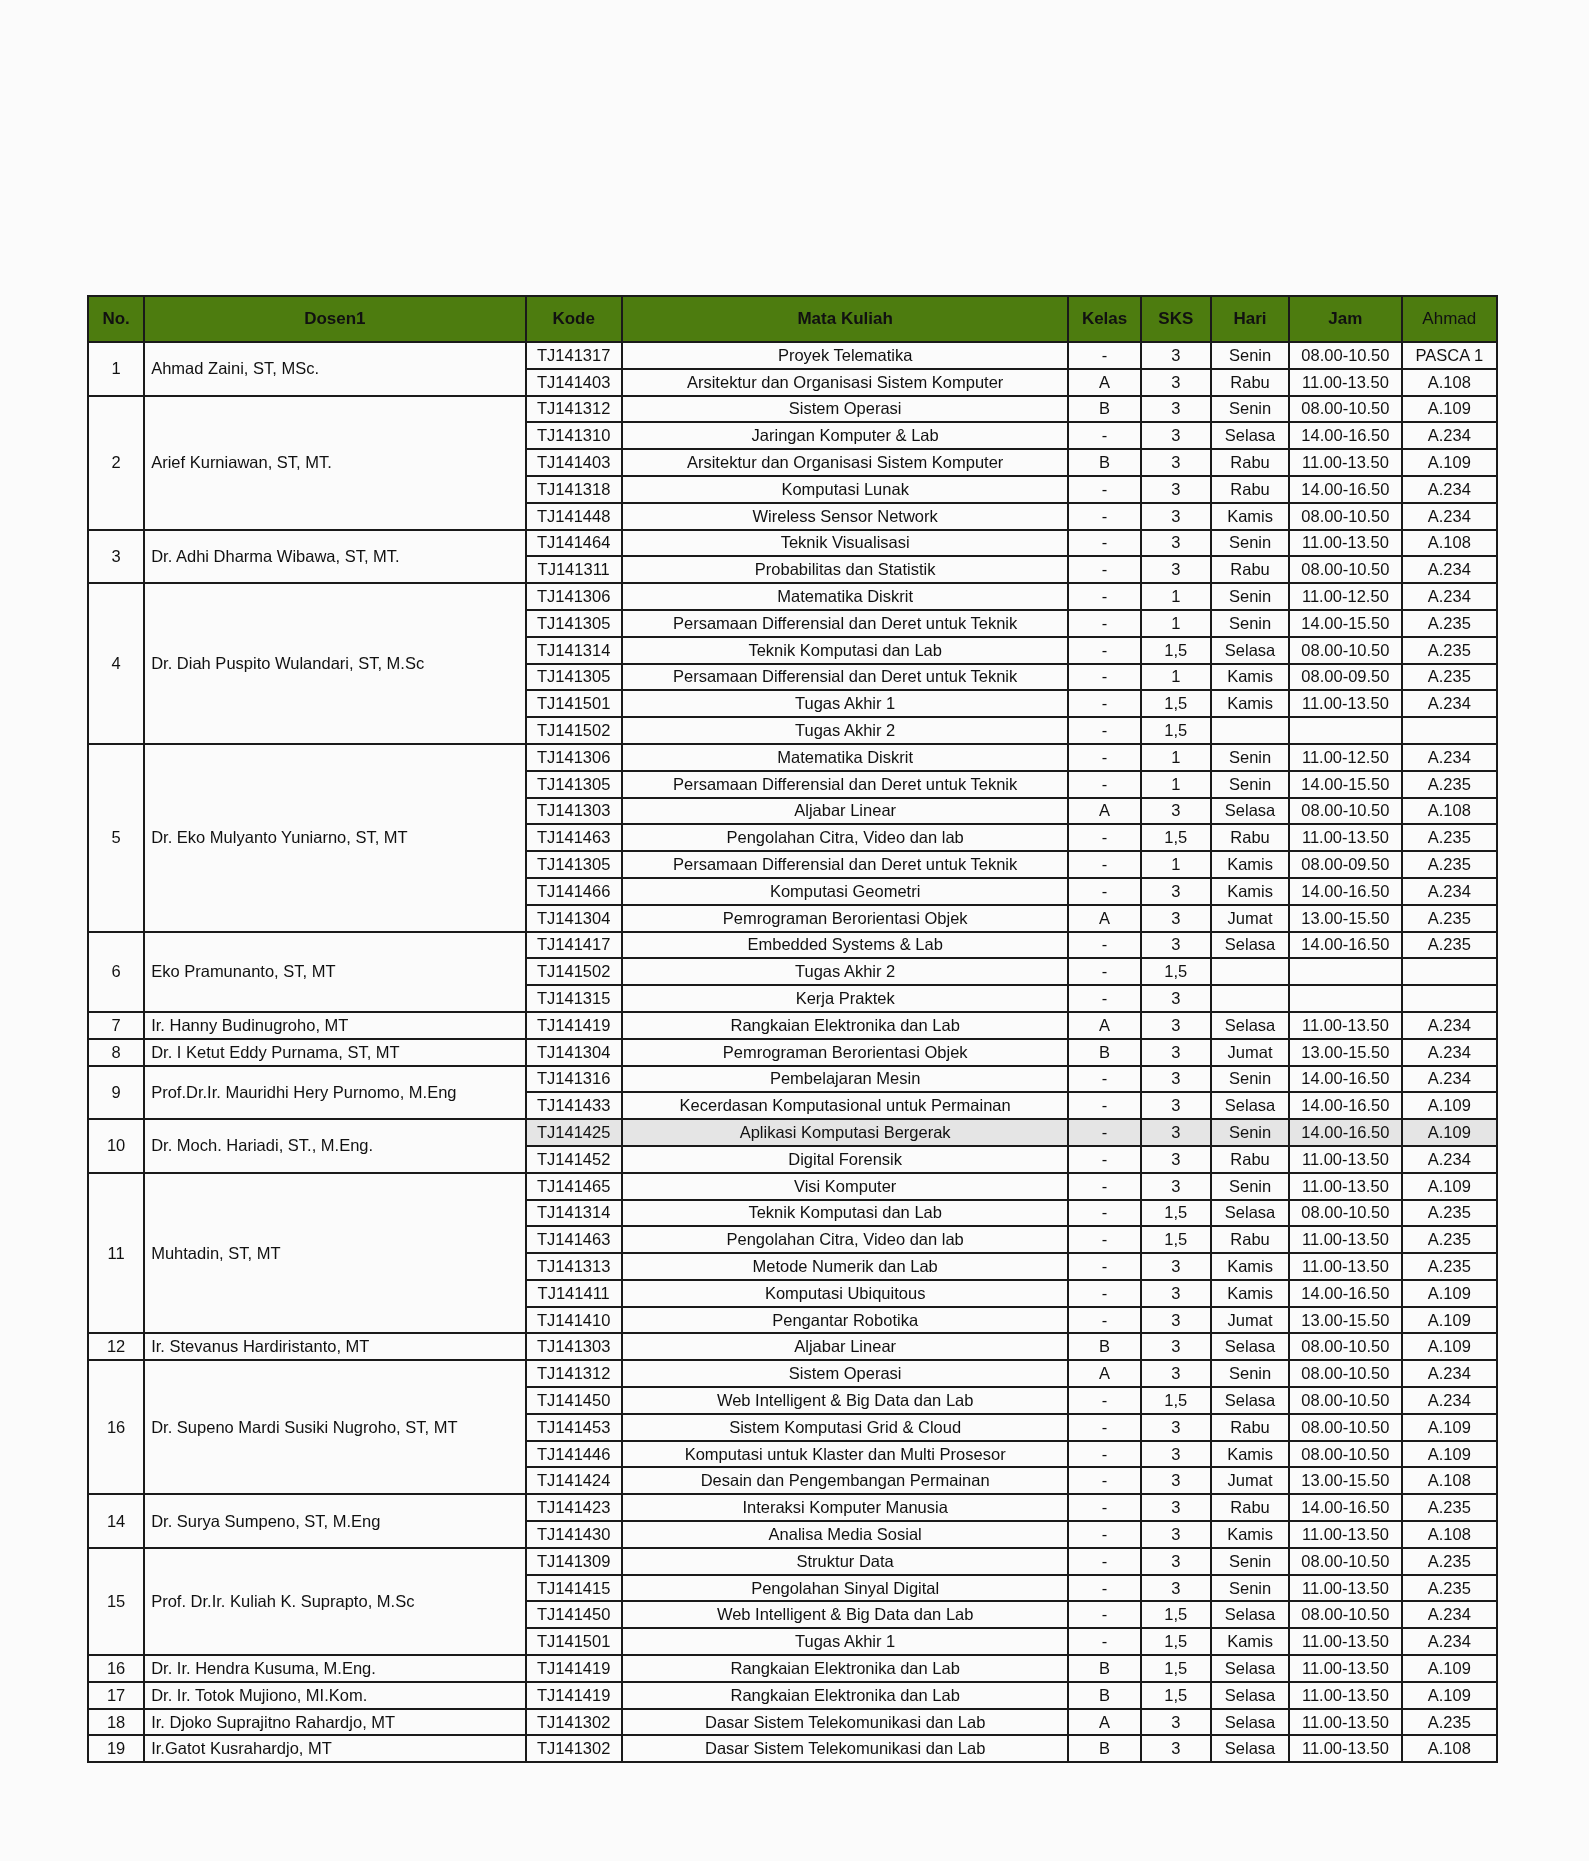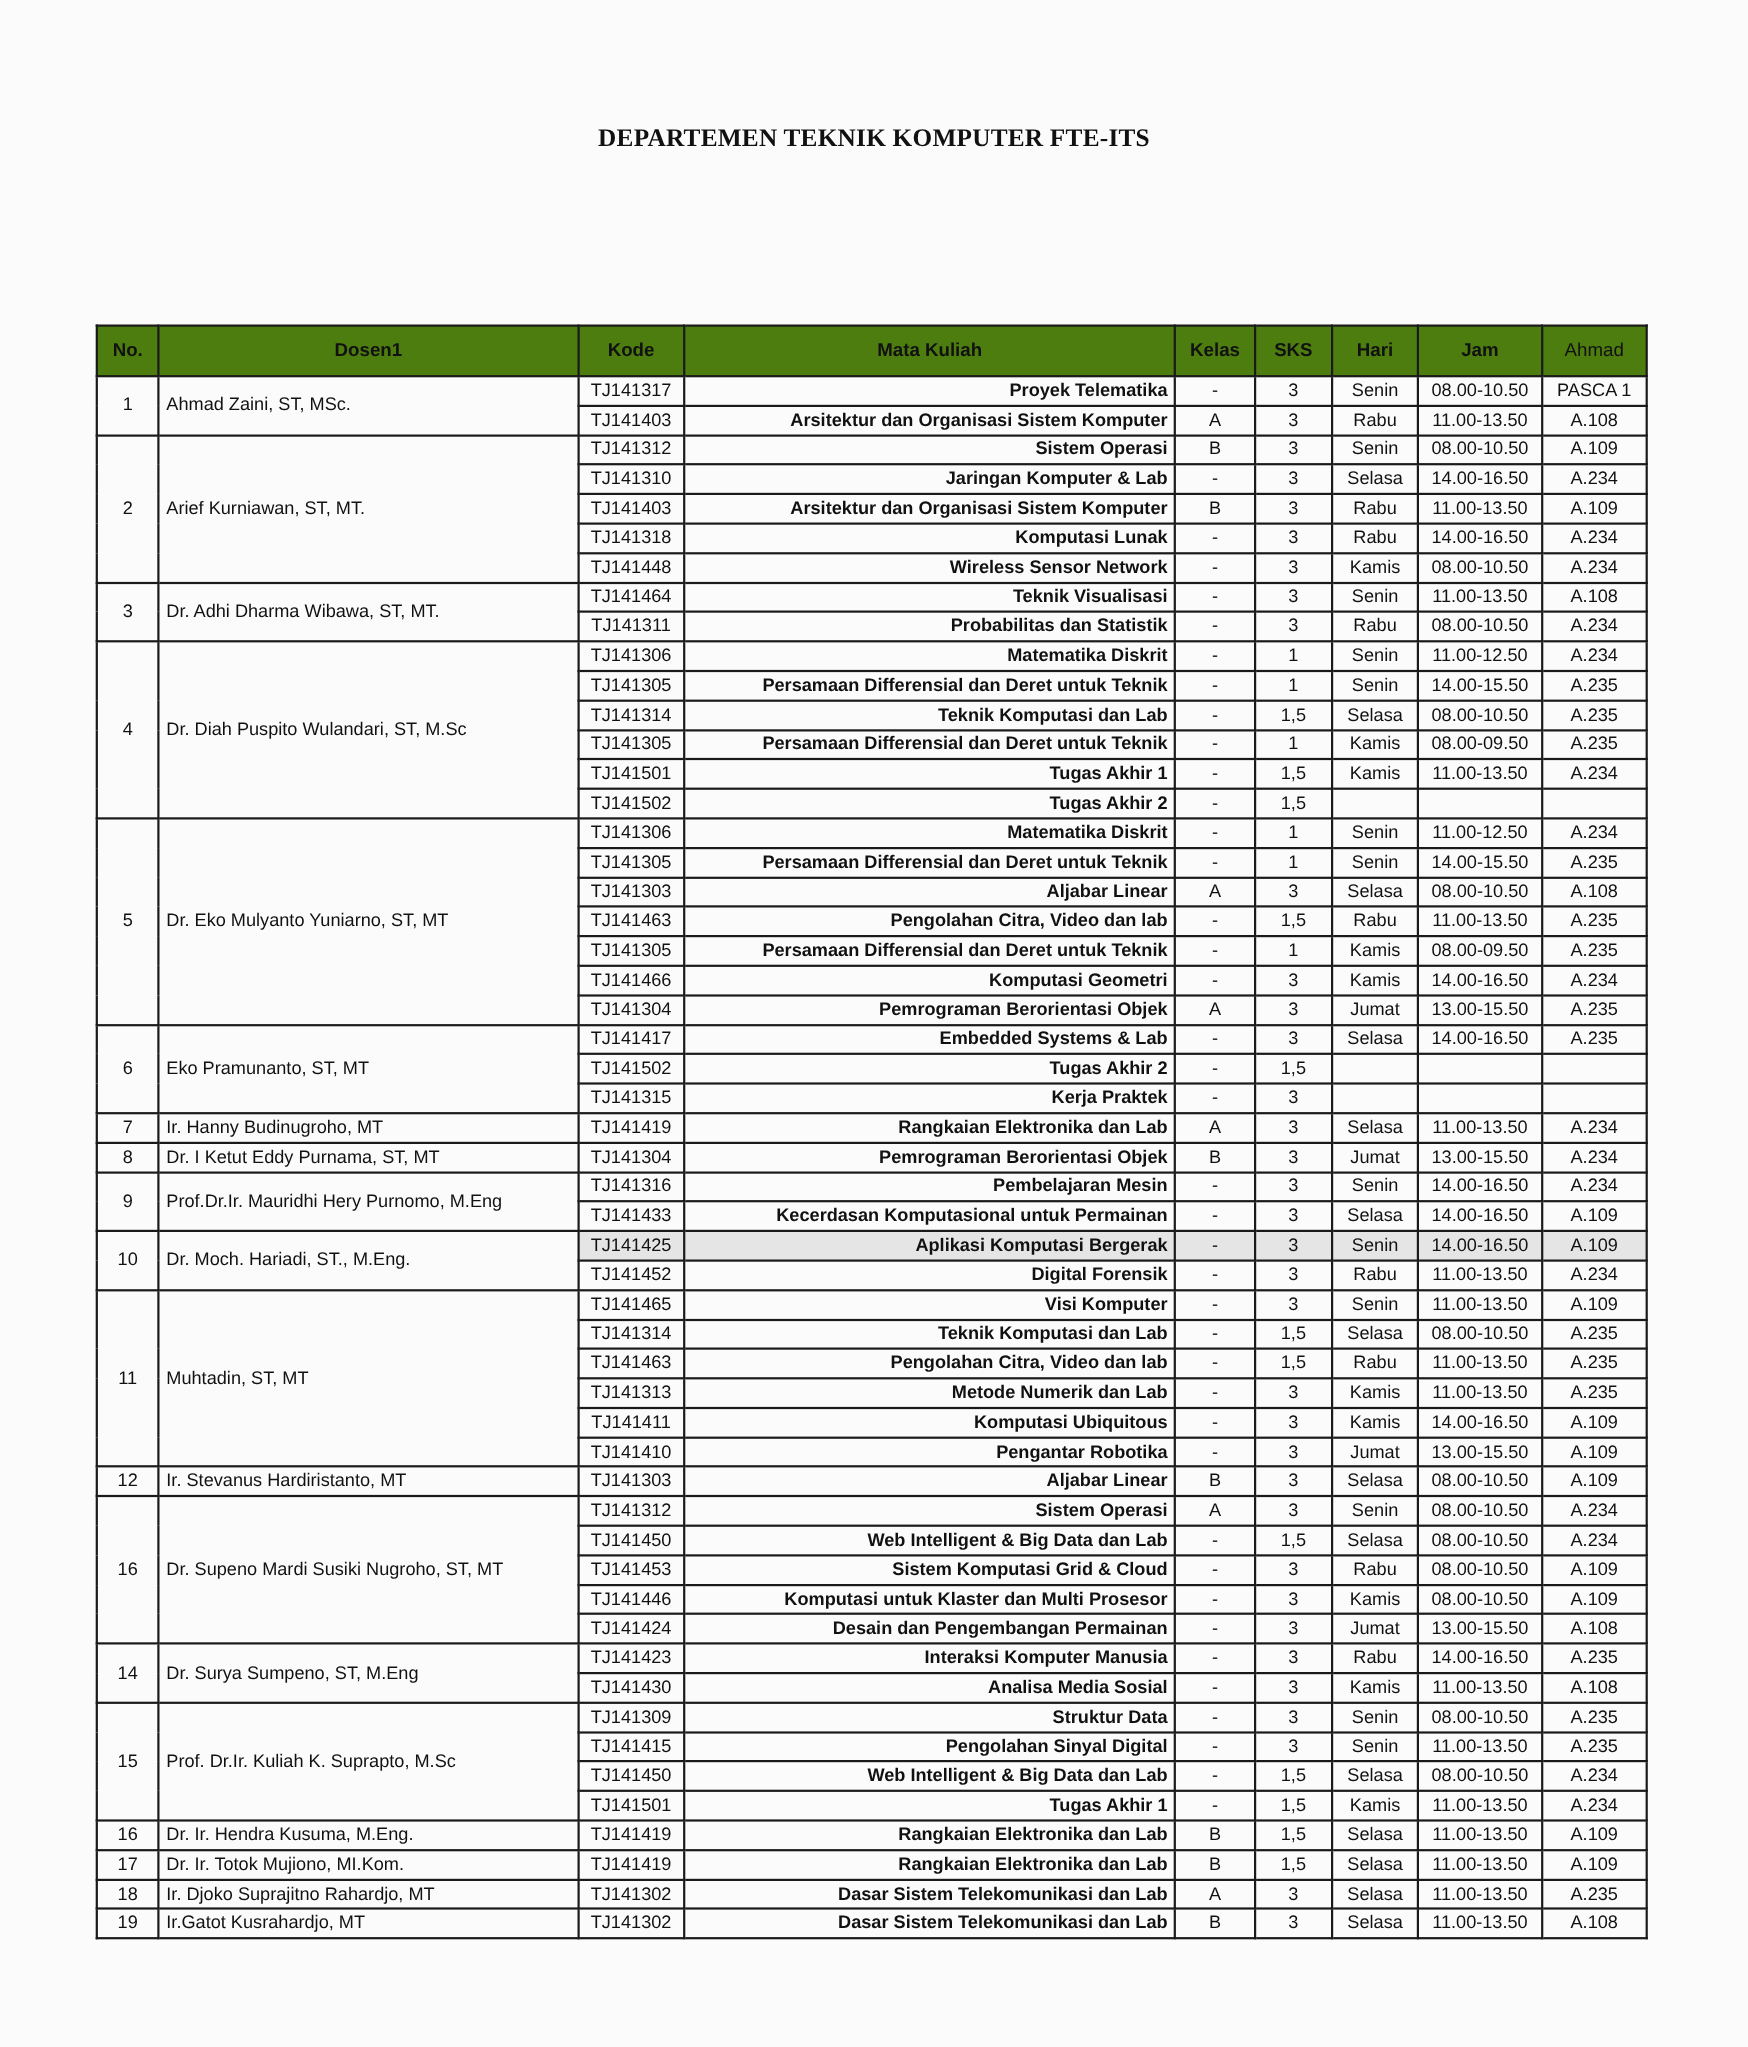--- a/index.html
+++ b/index.html
@@ -36,39 +36,38 @@
     white-space: nowrap;
   }
   table.sched thead th {
     background: #4d7c0f;
     height: 44px;
     font-weight: bold;
     font-size: 17px;
   }
   table.sched thead th.ruang { font-weight: normal; }
   td.c { text-align: center; }
-  td.l { text-align: right; font-weight: bold; }
+  td.l { text-align: center; }
   td.no { text-align: center; vertical-align: middle; width: 40px; }
   td.dosen { vertical-align: middle; padding-left: 4px; }
   tr.hl td.hlc { background: #e5e5e5; }
   col.c-no { width: 56px; }
   col.c-dosen { width: 380px; }
   col.c-kode { width: 96px; }
   col.c-mk { width: 445px; }
   col.c-kelas { width: 72px; }
   col.c-sks { width: 70px; }
   col.c-hari { width: 78px; }
   col.c-jam { width: 112px; }
   col.c-ruang { width: 95px; }
 </style>
 </head>
 <body>
 
 <div class="title-block">
-  <div>DEPARTEMEN TEKNIK KOMPUTER FTE-ITS</div>
 </div>
 
 <table class="sched">
   <colgroup>
     <col class="c-no">
       <col class="c-dosen">
       <col class="c-kode">
       <col class="c-mk">
     <col class="c-kelas">
       <col class="c-sks">

